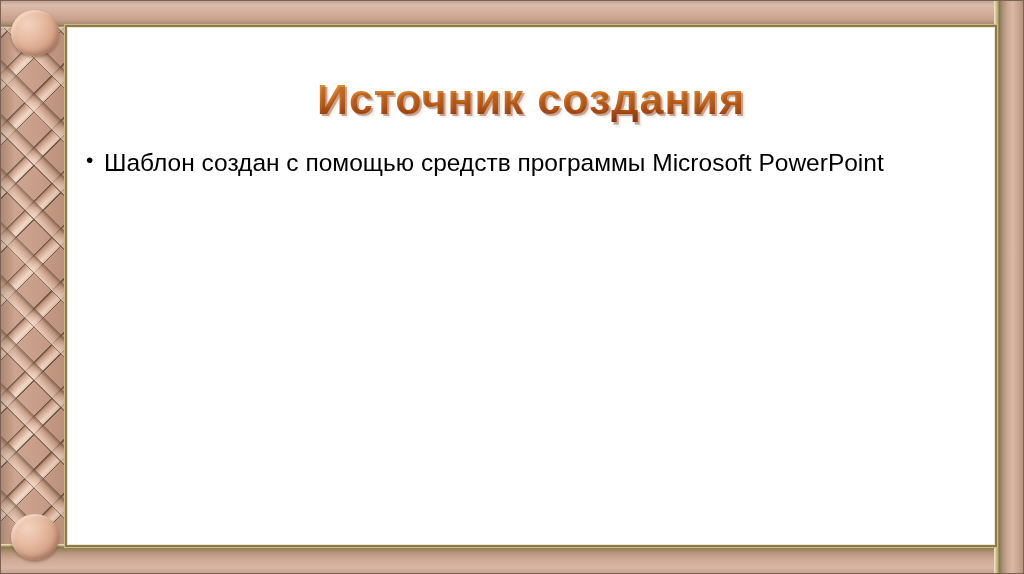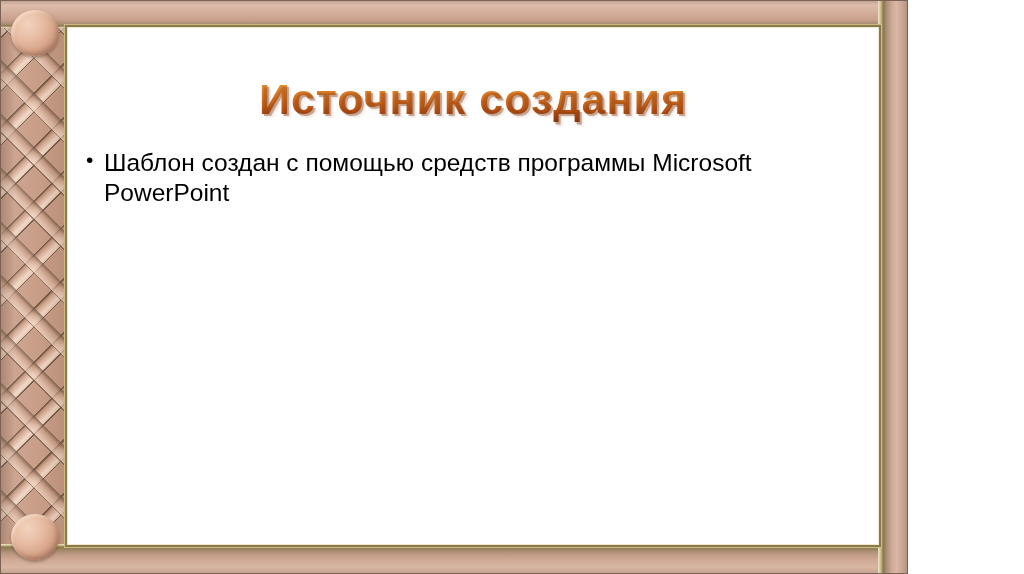--- a/index.html
+++ b/index.html
@@ -7,21 +7,21 @@
     margin: 0;
     padding: 0;
     background: #ffffff;
   }
   body {
     font-family: "Liberation Sans", sans-serif;
   }
 
   .slide {
     position: relative;
-    width: 908px;
+    width: 1024px;
     height: 574px;
     overflow: hidden;
     background: #ffffff;
   }
 
   
   
   .frame-base {
     position: absolute;
     inset: 0;

